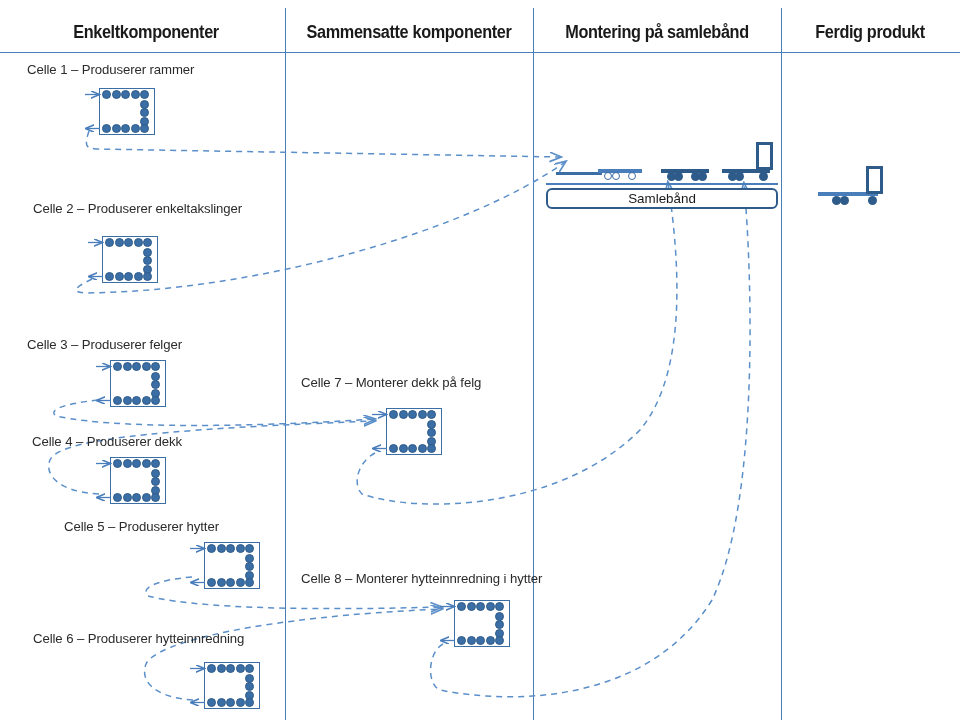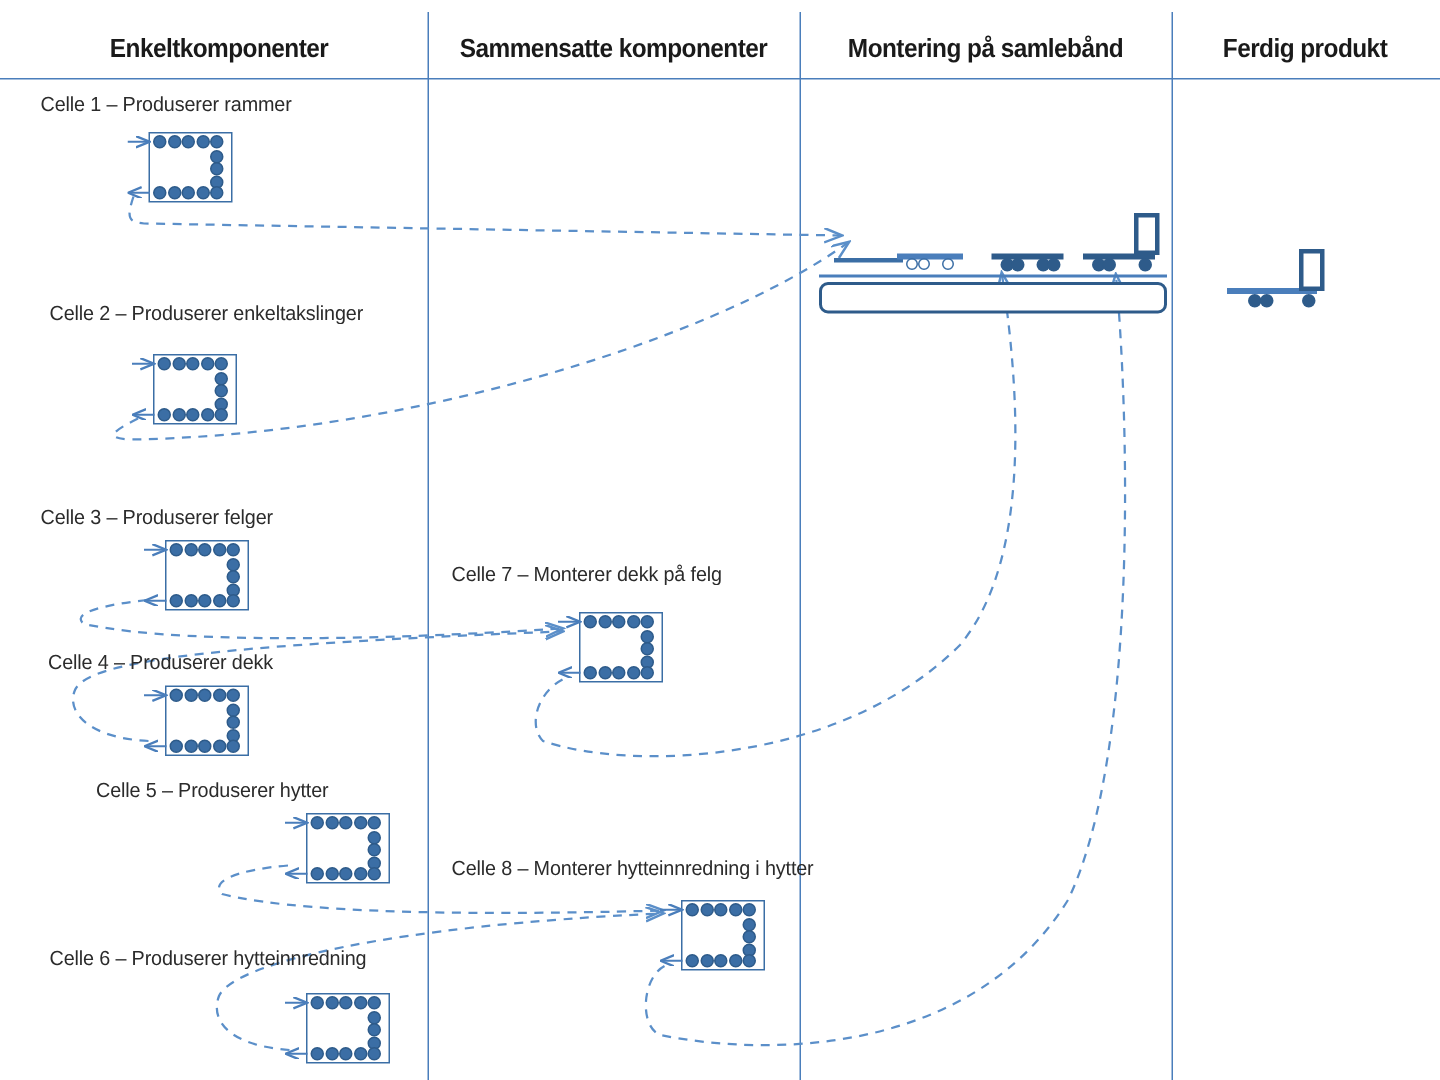--- a/index.html
+++ b/index.html
@@ -139,20 +139,21 @@
 
   <div class="veh" style="left:722px;top:169px;">
     <div class="frame-dark" style="width:48px;"></div>
     <div class="wheel" style="left:6px;top:3px;"></div>
     <div class="wheel" style="left:13px;top:3px;"></div>
     <div class="wheel" style="left:37px;top:3px;"></div>
     <div class="cabin" style="left:34px;top:-27px;"></div>
   </div>
 
   <div class="samleband-box"></div>
+  <div class="samleband-text">Samlebånd</div>
 
   <div class="veh" style="left:818px;top:194px;">
     <div class="frame" style="width:60px;background:#4a7ebb;top:-2px;"></div>
     <div class="wheel" style="left:14px;top:2px;"></div>
     <div class="wheel" style="left:22px;top:2px;"></div>
     <div class="wheel" style="left:50px;top:2px;"></div>
     <div class="cabin" style="left:48px;top:-28px;"></div>
   </div>
 
   <div id="cells-layer">

